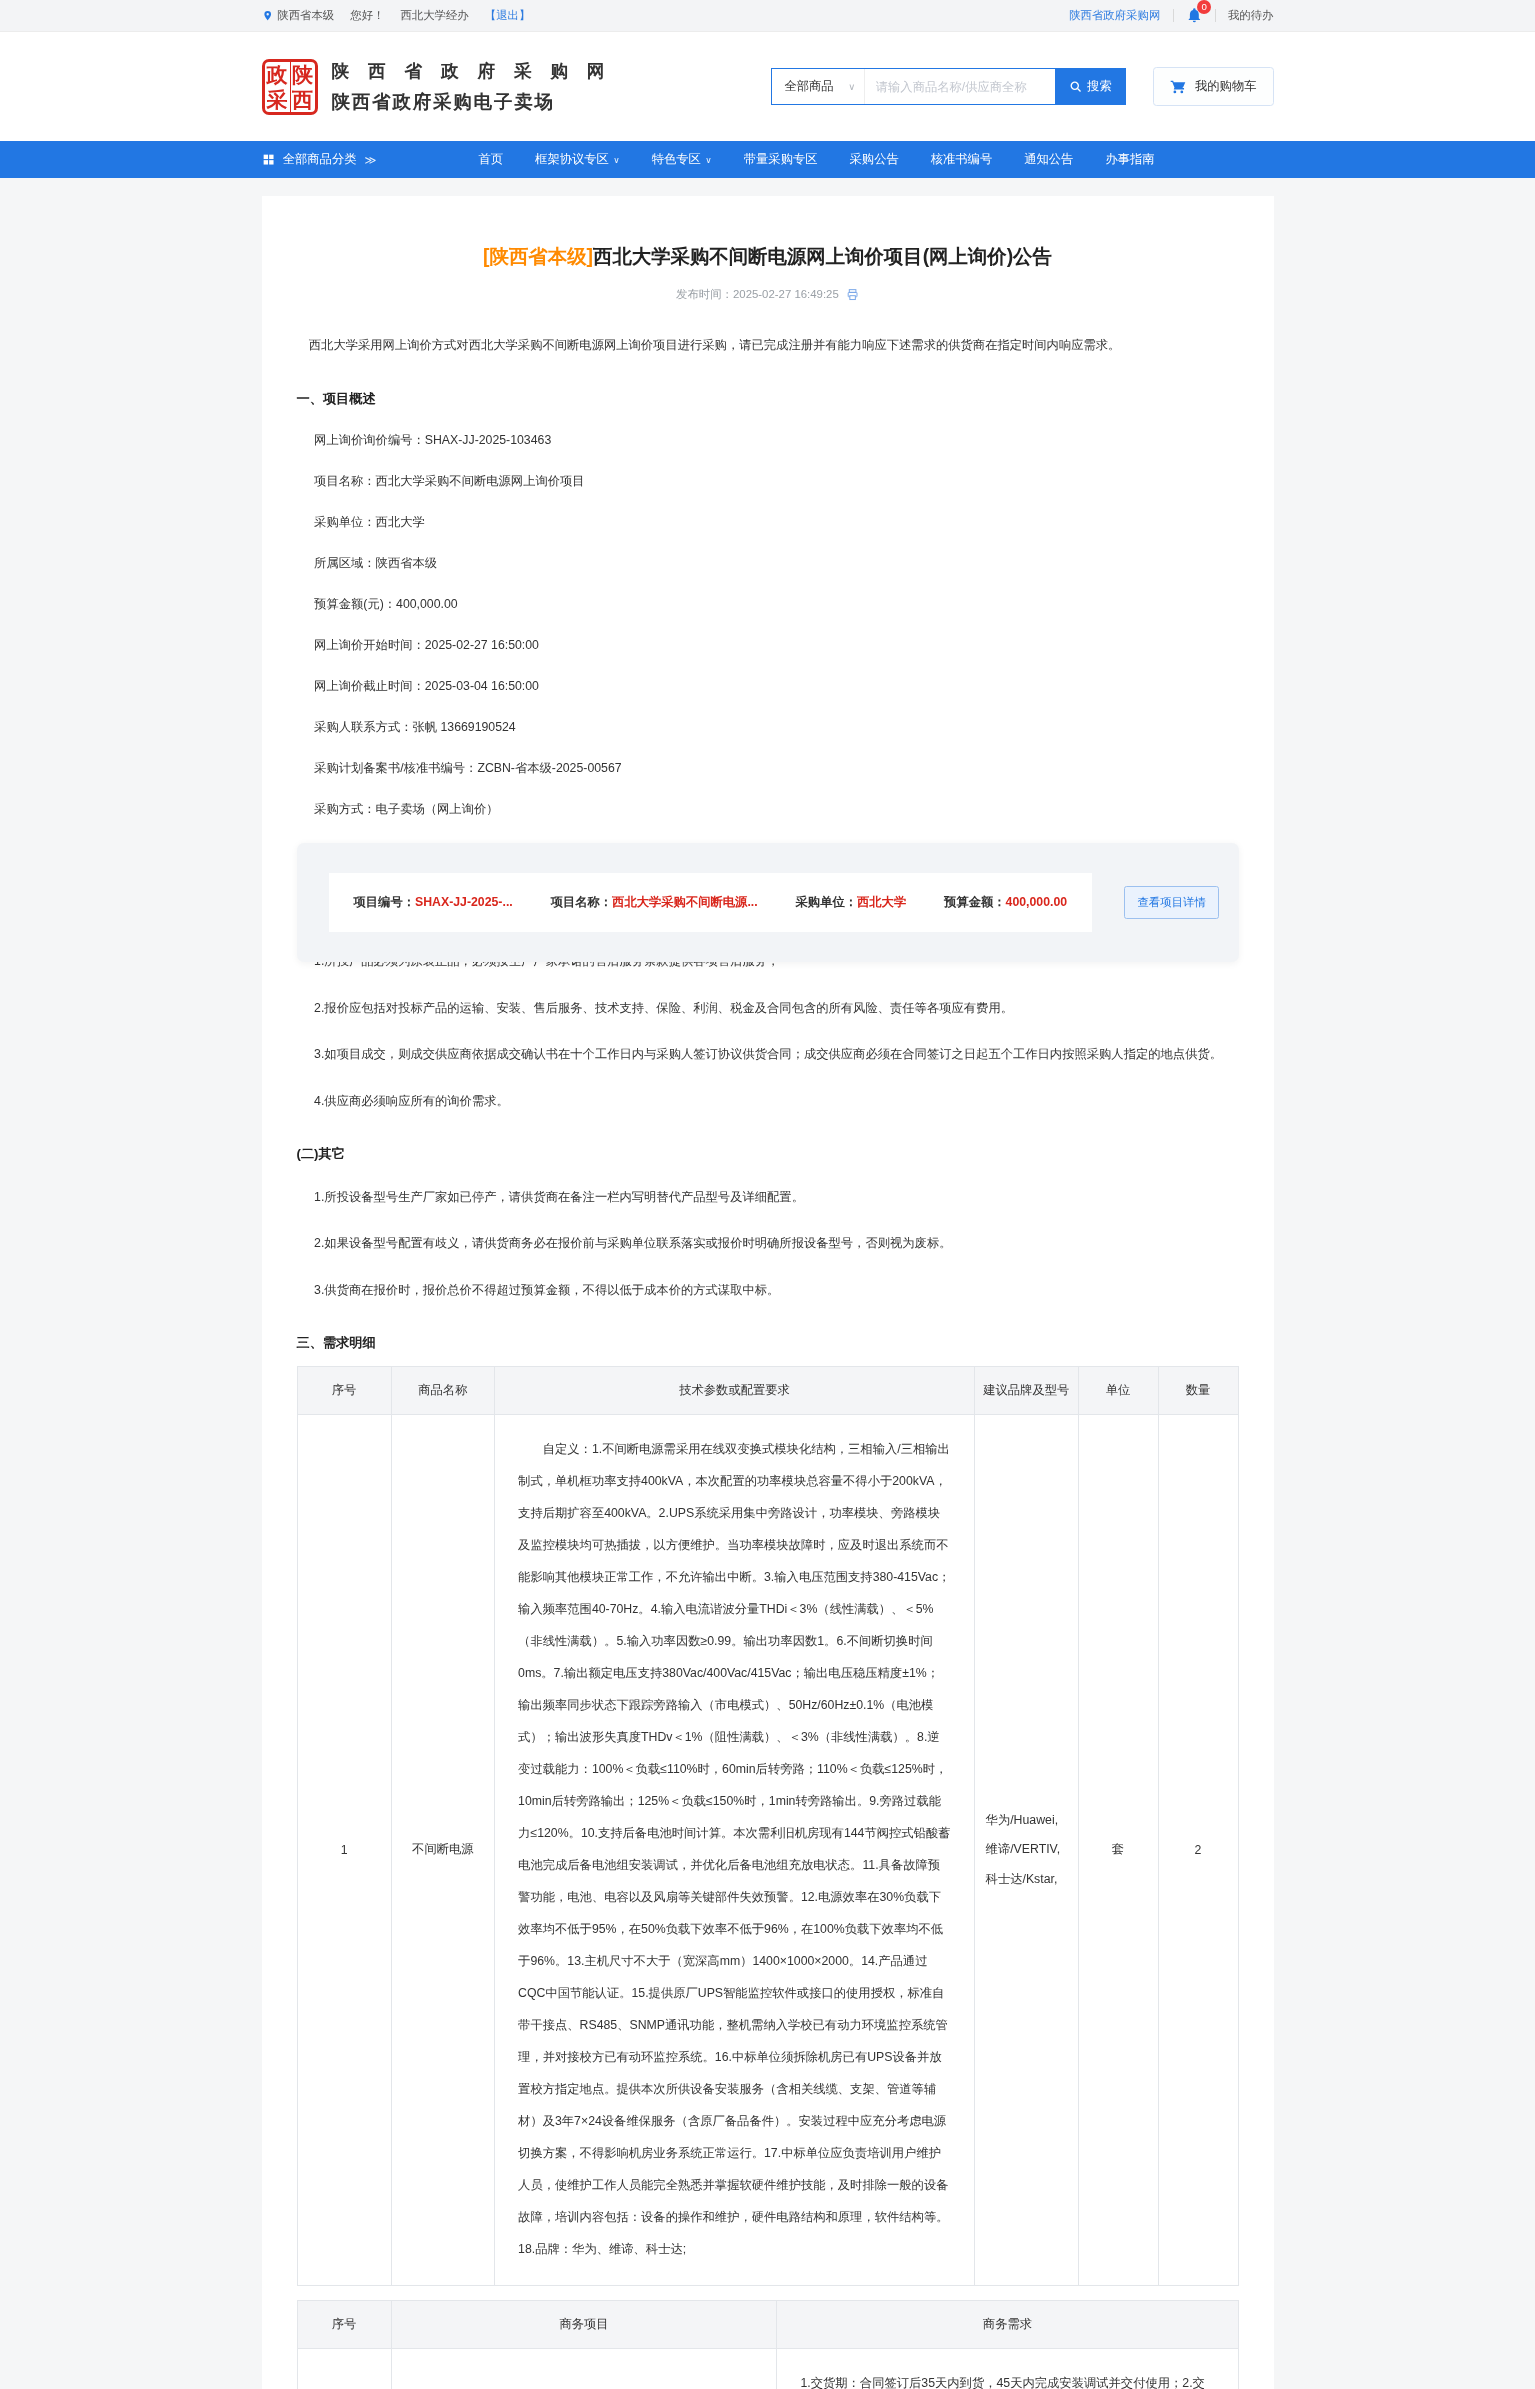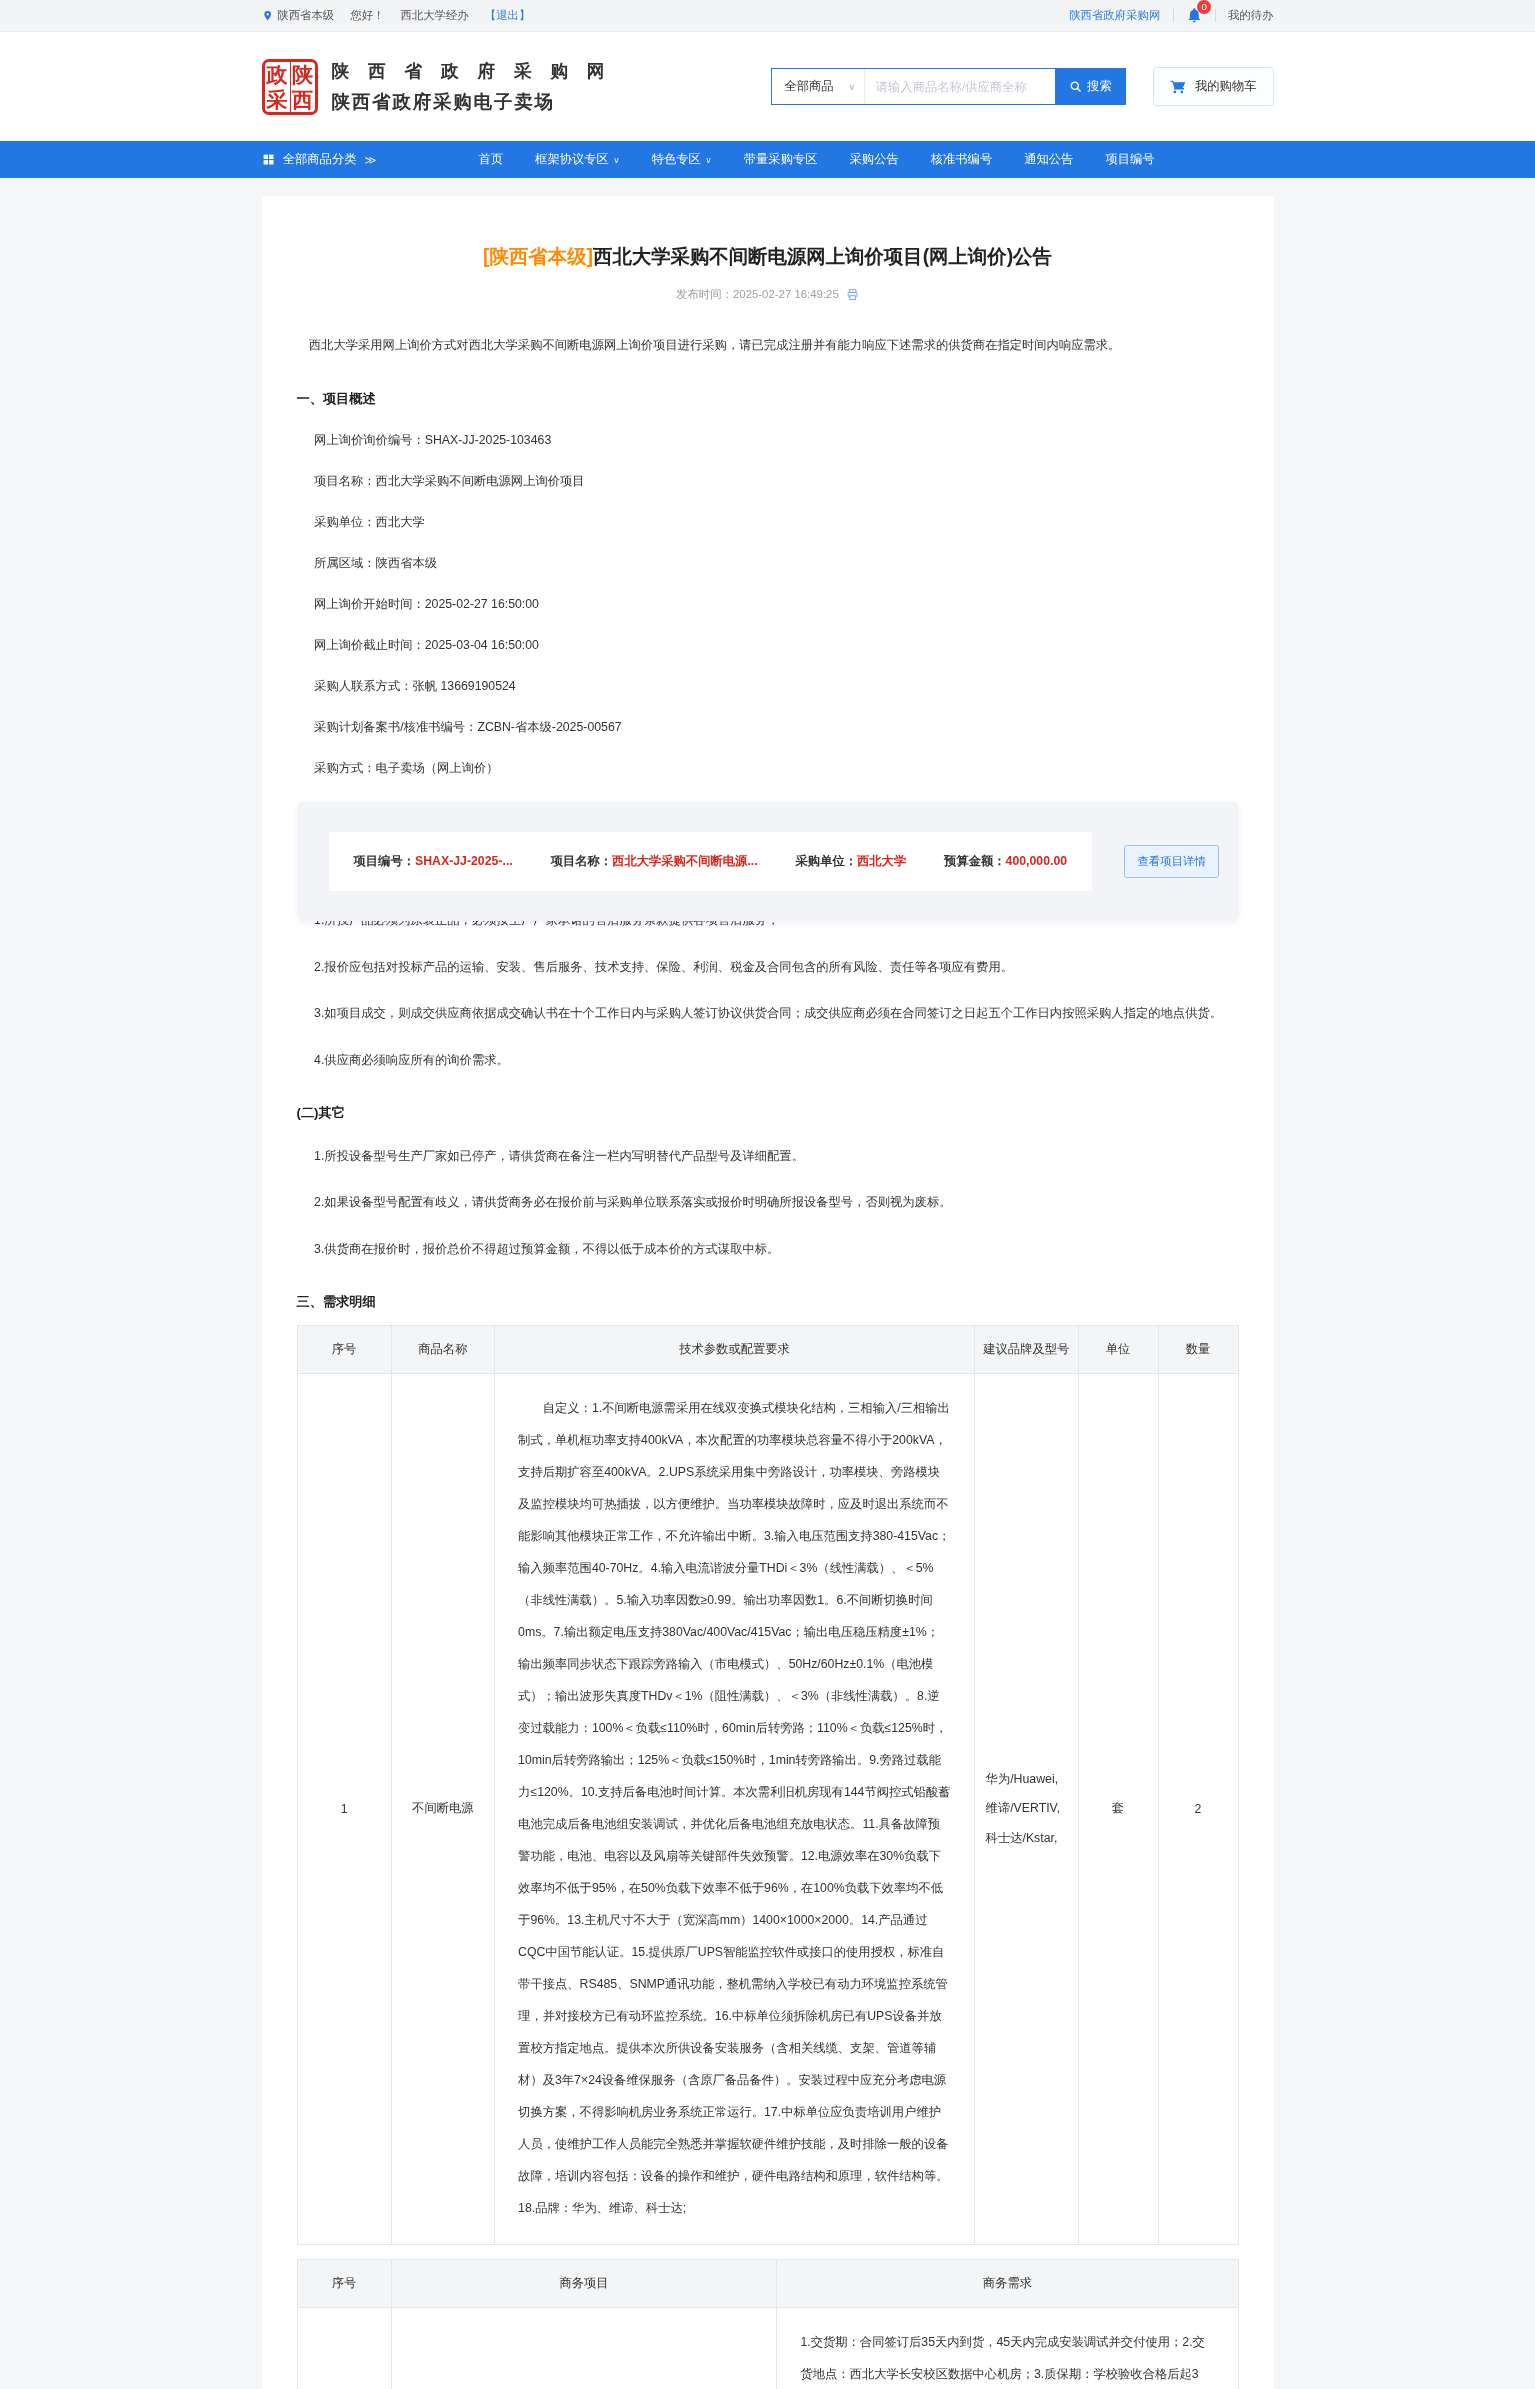--- a/index.html
+++ b/index.html
@@ -183,21 +183,21 @@
       <span class="nav-item">
           <span>采购公告</span>
         </span>
       <span class="nav-item">
           <span>核准书编号</span>
         </span>
       <span class="nav-item">
           <span>通知公告</span>
         </span>
       <span class="nav-item">
-          <span>项目编号</span>
+          <span>办事指南</span>
         </span>
     </div>
   </div>
 </div>
 
 <div class="main">
   <div class="article">
 
     <h1 class="notice-title">
       <span class="tag">[陕西省本级]</span><span>西北大学采购不间断电源网上询价项目(网上询价)公告</span>
@@ -212,20 +212,21 @@
     </div>
 
     <p class="intro">西北大学采用网上询价方式对西北大学采购不间断电源网上询价项目进行采购，请已完成注册并有能力响应下述需求的供货商在指定时间内响应需求。</p>
 
     <h2 class="sec-h">一、项目概述</h2>
     <div class="fields">
       <p><span>网上询价询价编号：</span><span>SHAX-JJ-2025-103463</span></p>
       <p><span>项目名称：</span><span>西北大学采购不间断电源网上询价项目</span></p>
       <p><span>采购单位：</span><span>西北大学</span></p>
       <p><span>所属区域：</span><span>陕西省本级</span></p>
+      <p><span>预算金额(元)：</span><span>400,000.00</span></p>
       <p><span>网上询价开始时间：</span><span>2025-02-27 16:50:00</span></p>
       <p><span>网上询价截止时间：</span><span>2025-03-04 16:50:00</span></p>
       <p><span>采购人联系方式：</span><span>张帆 13669190524</span></p>
       <p><span>采购计划备案书/核准书编号：</span><span>ZCBN-省本级-2025-00567</span></p>
       <p><span>采购方式：</span><span>电子卖场（网上询价）</span></p>
     </div>
 
     <div class="proj-card">
       <div class="proj-strip">
         <span><span class="pc-label">项目编号：</span><span class="pc-value">SHAX-JJ-2025-...</span></span>

